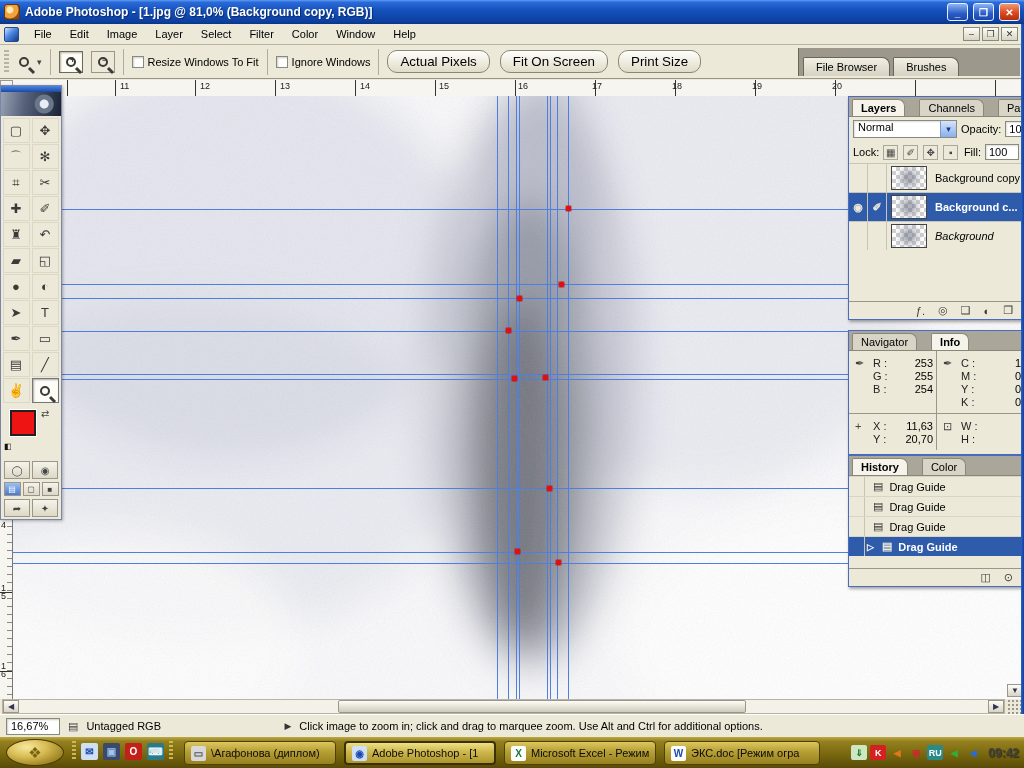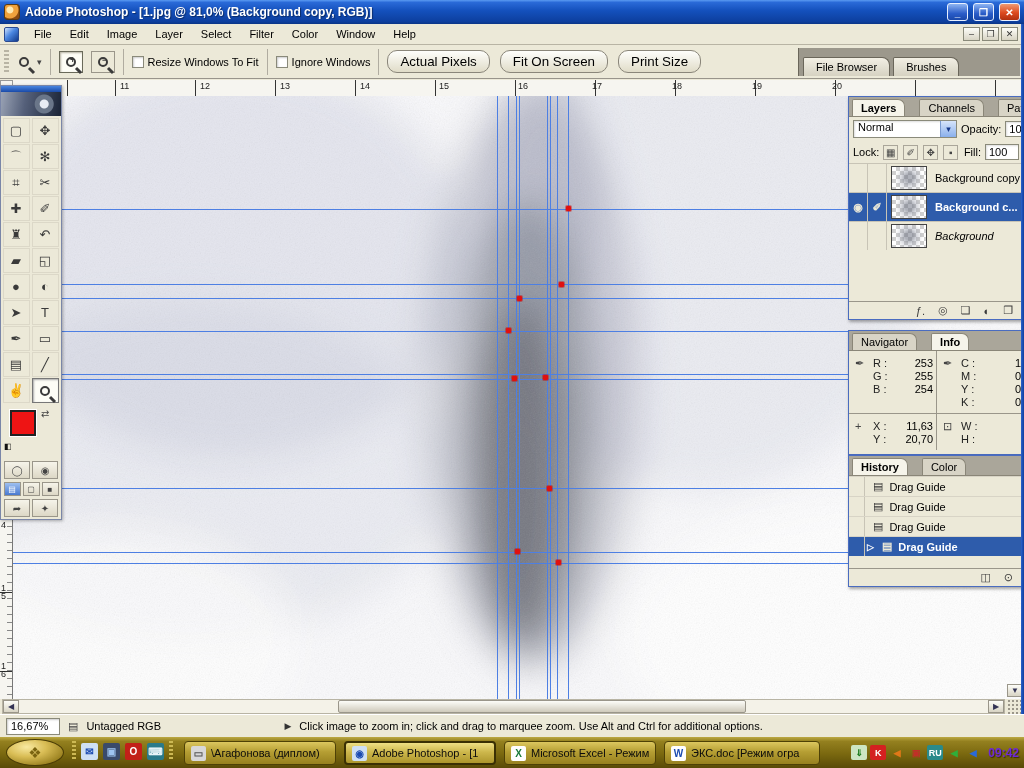--- a/index.html
+++ b/index.html
@@ -144,21 +144,21 @@
 #quicklaunch{position:absolute;left:72px;top:741px;display:flex;align-items:center;gap:5px}
 .ql{width:17px;height:17px;border-radius:2px;display:flex;align-items:center;justify-content:center;font-size:10px;font-weight:bold}
 .tgrip{width:4px;height:20px;background:repeating-linear-gradient(180deg,#cdb954 0 2px,transparent 2px 4px)}
 .task{position:absolute;top:741px;height:24px;border-radius:4px;border:1px solid #4e4106;color:#0c0c0c;
   background:linear-gradient(180deg,#dcc75f,#b59e33 45%,#97811f);display:flex;align-items:center;gap:5px;padding:0 6px;
   overflow:hidden;white-space:nowrap}
 .task.active{background:linear-gradient(180deg,#efe084,#cdb74c 45%,#ad962c);border:2px solid #3a3004}
 .ticon{width:15px;height:15px;border-radius:2px;flex:0 0 15px;display:flex;align-items:center;justify-content:center;font-size:10px;font-weight:bold}
 #tray{position:absolute;right:2px;top:738px;height:29px;display:flex;align-items:center;gap:3px;padding-right:3px}
 .tico{min-width:16px;height:15px;border-radius:2px;display:flex;align-items:center;justify-content:center;font-size:9px;font-weight:bold;padding:0 1px}
-#clock{color:#6d28d9;font-weight:bold;font-size:12px;text-shadow:1px 1px 1px #3a3004;margin-left:4px}
+#clock{color:#404040;font-weight:bold;font-size:12px;text-shadow:1px 1px 1px #3a3004;margin-left:4px}
 </style>
 </head>
 <body>
 
 <div id="screen">
 
   <div id="titlebar">
     <span class="appicon"></span>
     <span class="title">Adobe Photoshop - [1.jpg @ 81,0% (Background copy, RGB)]</span>
     <span class="tbtn min">_</span>

